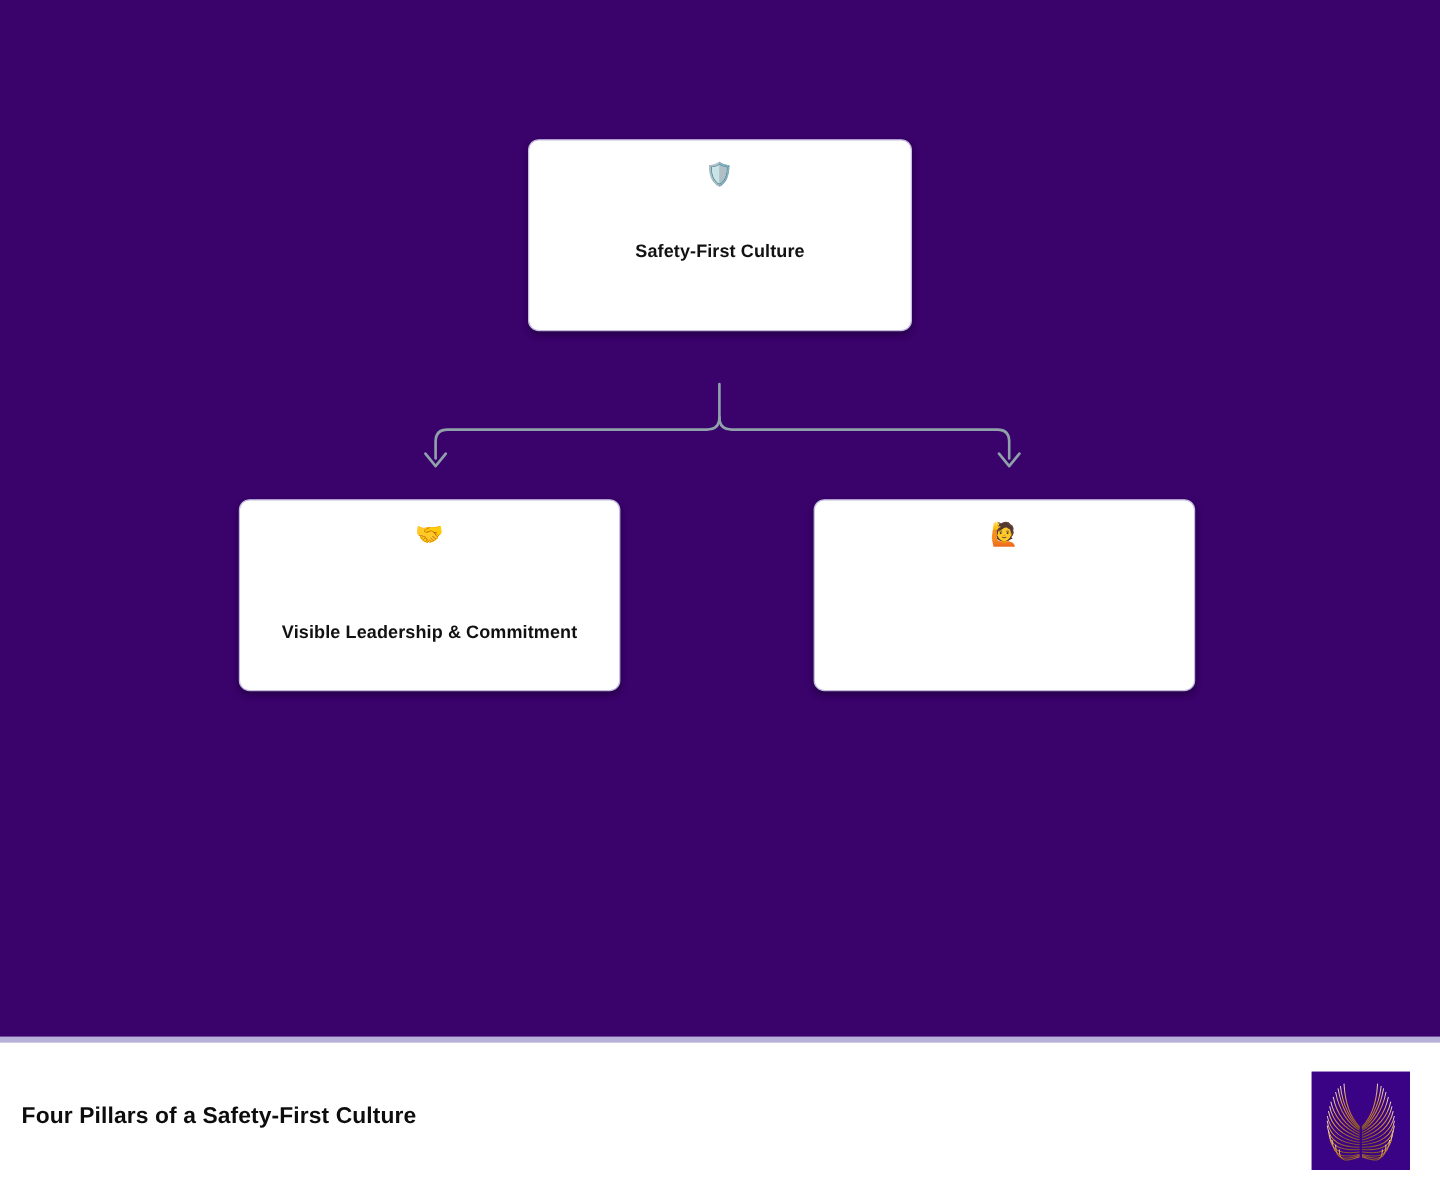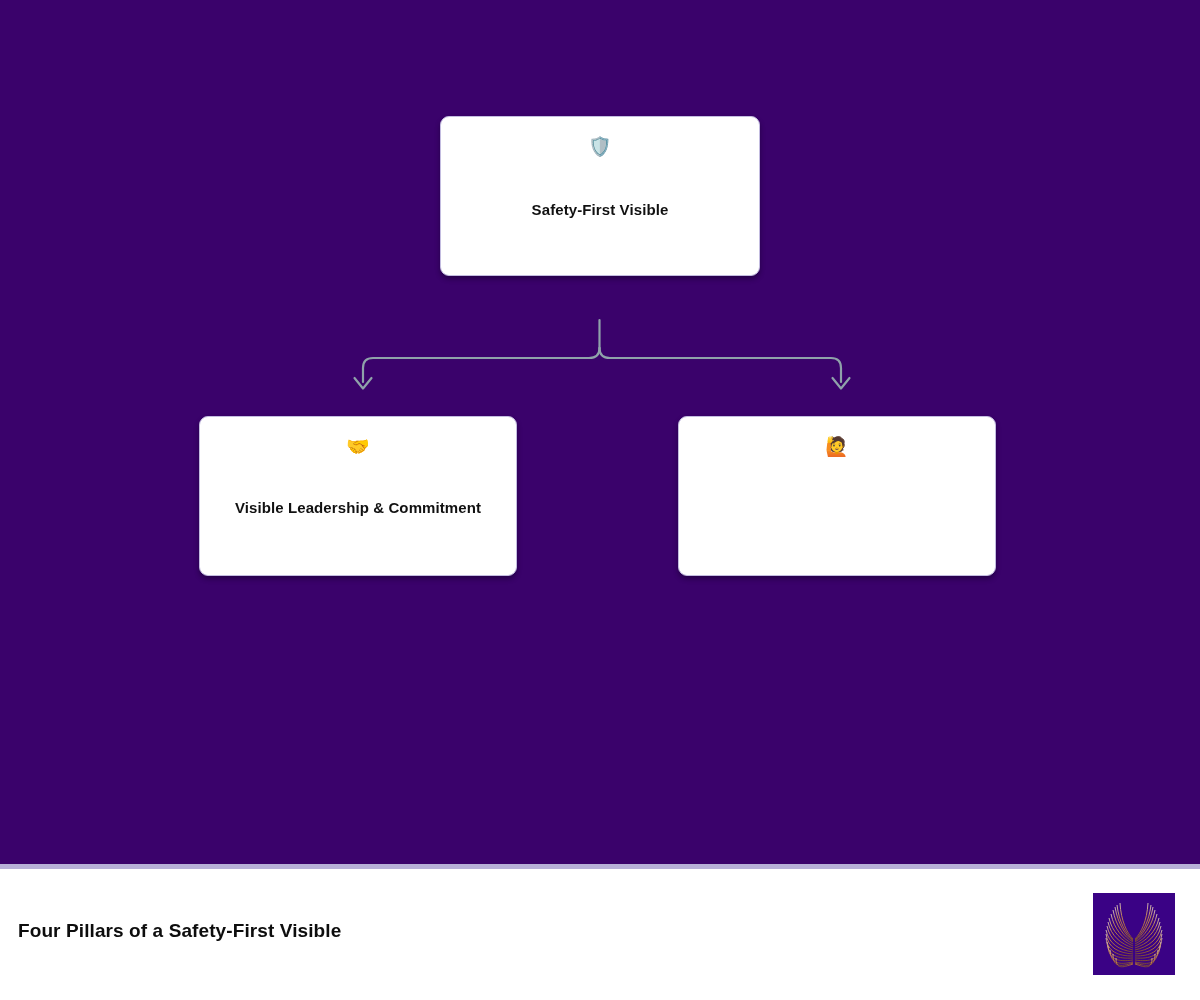--- a/index.html
+++ b/index.html
@@ -81,21 +81,21 @@
   .node-root .node-icon { margin-top: 20px; }
   .node-root .node-label { margin-top: 45px; width: 280px; }
 
   
   .node-child {
     top: 416px;
     width: 318px;
     height: 160px;
   }
   .node-child .node-icon { margin-top: 20px; }
-  .node-child .node-label { margin-top: 43px; width: 282px; }
+  .node-child .node-label { margin-top: 63px; width: 282px; }
 
   .node-child-left  { left: 199px; }
   .node-child-right { left: 678px; }
 
   
   .footer-divider {
     position: absolute;
     left: 0;
     top: 864px;
     width: 1200px;
@@ -151,38 +151,38 @@
 
         <path d="M 599.5 348 Q 599.5 358 610 358 L 831 358 Q 841 358 841 368 L 841 382"></path>
 
         <path d="M 354.5 378 L 363 388.5 L 371.5 378"></path>
         <path d="M 832.5 378 L 841 388.5 L 849.5 378"></path>
       </g>
     </svg>
 
     <div class="node node-root">
       <div class="node-icon">🛡️</div>
-      <div class="node-label">Safety-First Visible</div>
+      <div class="node-label">Safety-First Culture</div>
     </div>
 
     <div class="node node-child node-child-left">
       <div class="node-icon">🤝</div>
       <div class="node-label">Visible Leadership &amp; Commitment</div>
     </div>
 
     <div class="node node-child node-child-right">
       <div class="node-icon">🙋</div>
     </div>
 
   </div>
 
   <div class="footer-divider"></div>
 
   <div class="footer">
-    <div class="footer-title">Four Pillars of a Safety-First Visible</div>
+    <div class="footer-title">Four Pillars of a Safety-First Culture</div>
 
     <div class="footer-logo">
       <svg width="82" height="82" viewBox="0 0 82 82" aria-hidden="true">
         <defs>
           <linearGradient id="strandGrad" x1="0" y1="0" x2="0" y2="1">
             <stop offset="0%" stop-color="#f3e3c6"></stop>
             <stop offset="35%" stop-color="#e0a34a"></stop>
             <stop offset="70%" stop-color="#c9812c"></stop>
             <stop offset="100%" stop-color="#8a5a22"></stop>
           </linearGradient>

